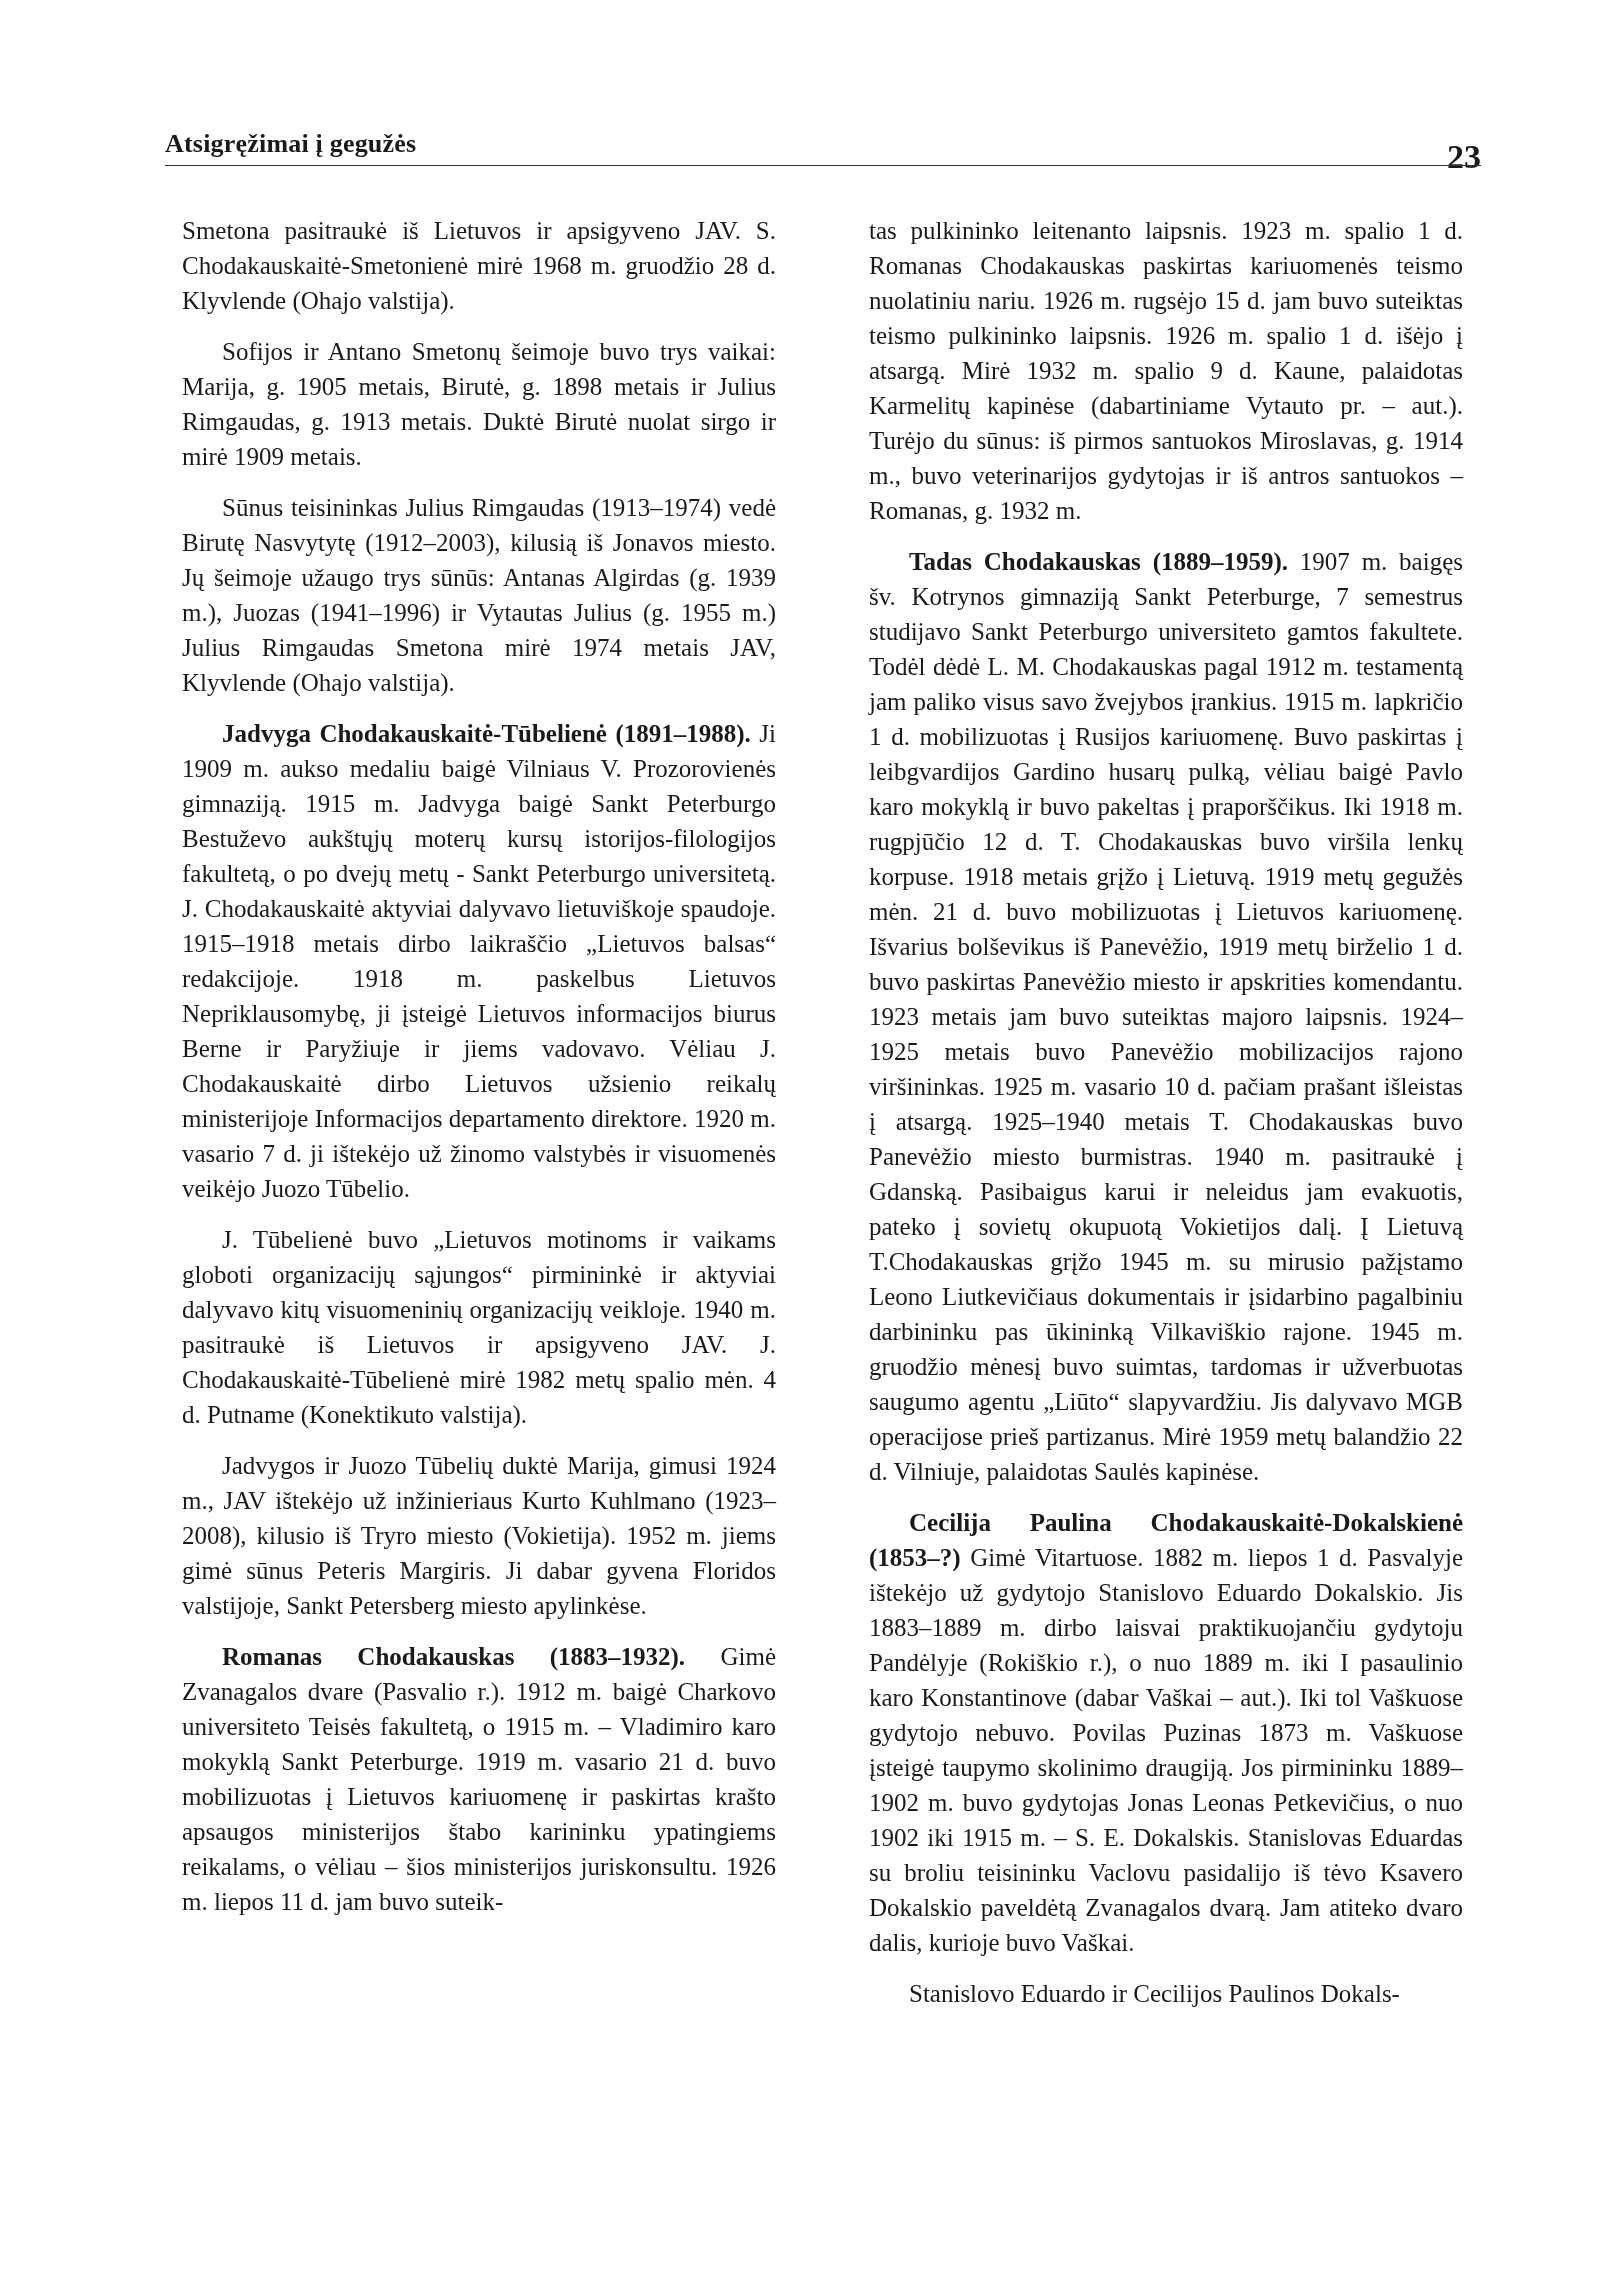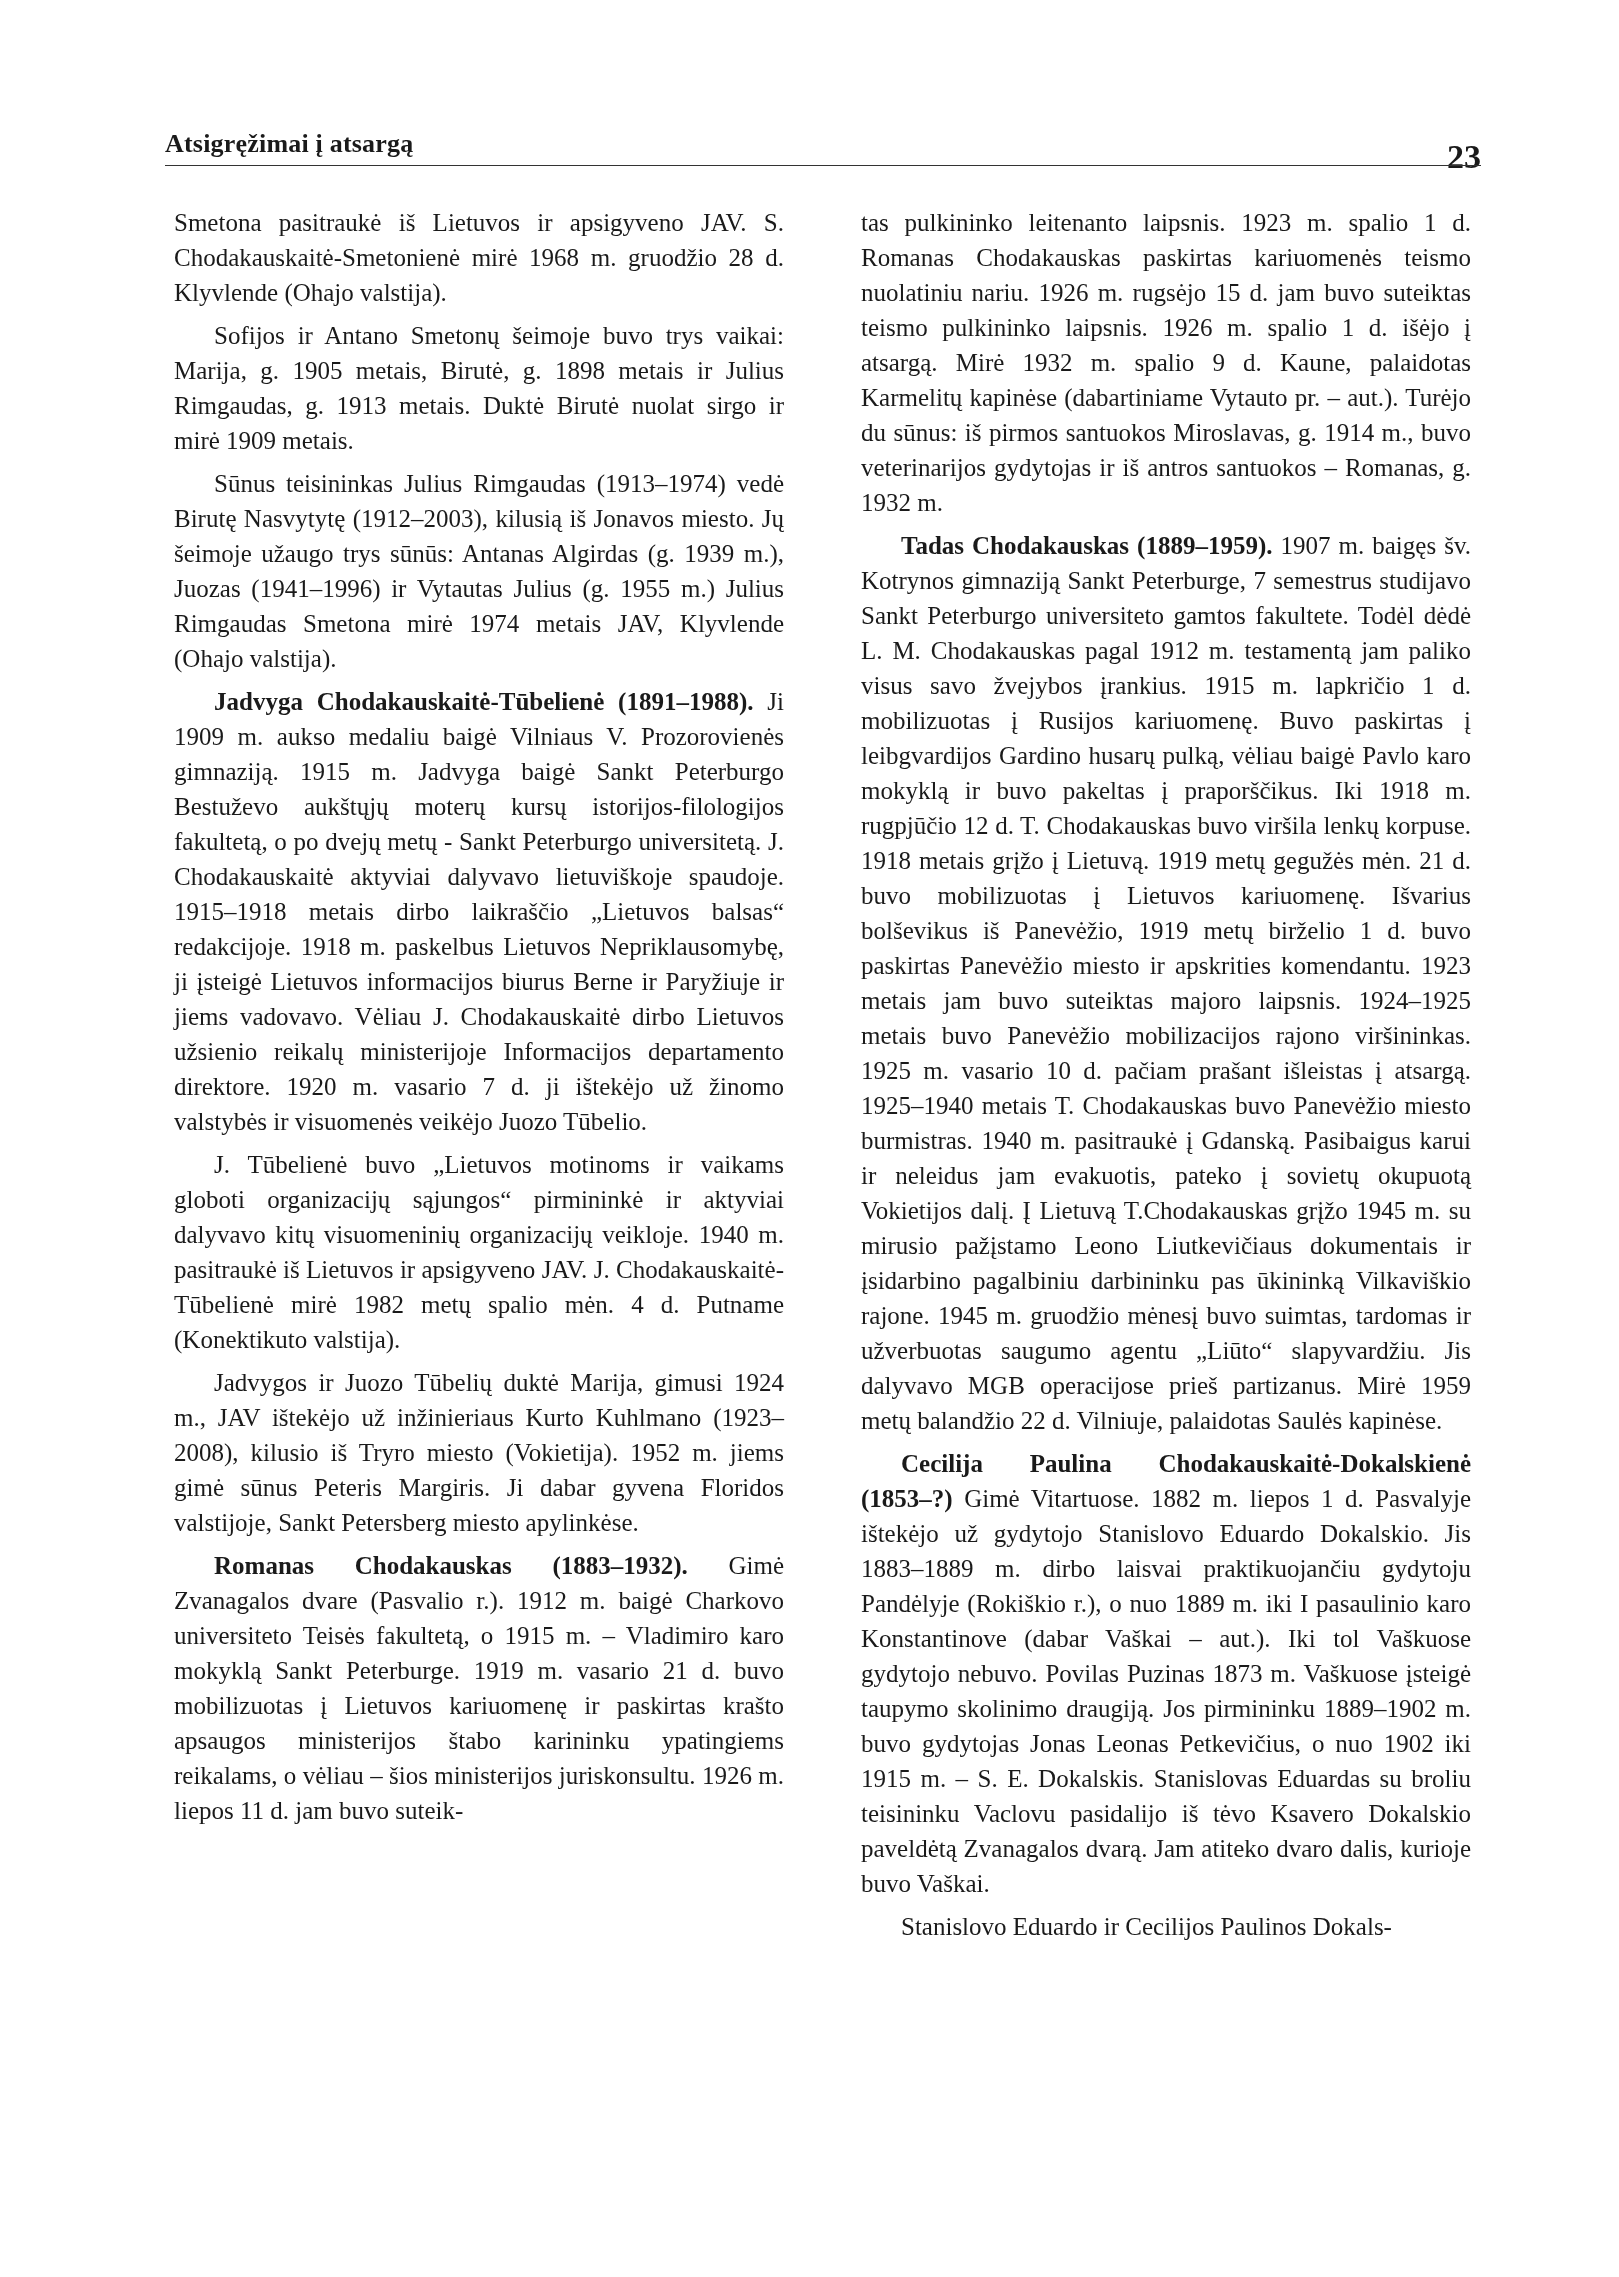--- a/index.html
+++ b/index.html
@@ -20,29 +20,29 @@
       position: absolute; left: 165px; top: 165px; width: 1316px; height: 0;
       border-top: 1.9px solid #333333;
     }
     .col {
       position: absolute; top: 197px; width: 626px;
       font-size: 25px; line-height: 35px; text-align: justify;
       hyphens: manual;
     }
     .col-left { left: 166px; }
     .col-right { left: 853px; }
-    .col p { margin: 8px; text-indent: 40px; }
+    .col p { margin: 16px; text-indent: 40px; }
     .col p.noindent { text-indent: 0; }
     .lead { font-weight: bold; }
   </style>
 </head>
 <body>
 
 <div class="header">
-  <span class="running-title">Atsigręžimai į atsargą</span>
+  <span class="running-title">Atsigręžimai į gegužės</span>
   <span class="page-number">23</span>
 </div>
 <div class="rule"></div>
 
 <div class="col col-left" id="col-left">
     <p class="noindent"><span>Smetona pasitraukė iš Lietuvos ir apsigyveno JAV. S. Chodakauskaitė-Smetonienė mirė 1968 m. gruodžio 28 d. Klyvlende (Ohajo valstija).</span></p>
     <p><span>Sofijos ir Antano Smetonų šeimoje buvo trys vaikai: Marija, g. 1905 metais, Birutė, g. 1898 metais ir Julius Rimgaudas, g. 1913 metais. Duktė Birutė nuolat sirgo ir mirė 1909 metais.</span></p>
     <p><span>Sūnus teisininkas Julius Rimgaudas (1913–1974) vedė Birutę Nasvytytę (1912–2003), kilusią iš Jonavos miesto. Jų šeimoje užaugo trys sūnūs: Antanas Algirdas (g. 1939 m.), Juozas (1941–1996) ir Vytautas Julius (g. 1955 m.) Julius Rimgaudas Smetona mirė 1974 metais JAV, Klyvlende (Ohajo valstija).</span></p>
     <p><span class="lead">Jadvyga Chodakauskaitė-Tūbelienė (1891–1988).</span><span> Ji 1909 m. aukso medaliu baigė Vilniaus V. Prozorovienės gimnaziją. 1915 m. Jadvyga baigė Sankt Peterburgo Bestuževo aukštųjų moterų kursų istorijos-filologijos fakultetą, o po dvejų metų - Sankt Peterburgo universitetą. J. Chodakauskaitė aktyviai dalyvavo lietuviškoje spaudoje. 1915–1918 metais dirbo laikraščio „Lietuvos balsas“ redakcijoje. 1918 m. paskelbus Lietuvos Nepriklausomybę, ji įsteigė Lietuvos informacijos biurus Berne ir Paryžiuje ir jiems vadovavo. Vėliau J. Chodakauskaitė dirbo Lietuvos užsienio reikalų ministerijoje Informacijos departamento direktore. 1920 m. vasario 7 d. ji ištekėjo už žinomo valstybės ir visuomenės veikėjo Juozo Tūbelio.</span></p>
     <p><span>J. Tūbelienė buvo „Lietuvos motinoms ir vaikams globoti organizacijų sąjungos“ pirmininkė ir aktyviai dalyvavo kitų visuomeninių organizacijų veikloje. 1940 m. pasitraukė iš Lietuvos ir apsigyveno JAV. J. Chodakauskaitė-Tūbelienė mirė 1982 metų spalio mėn. 4 d. Putname (Konektikuto valstija).</span></p>

